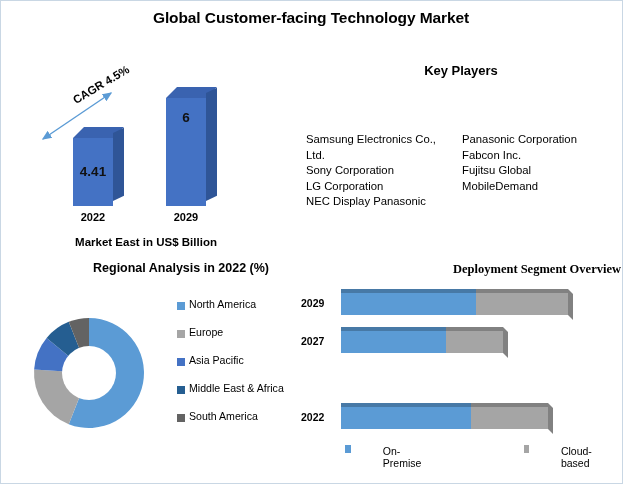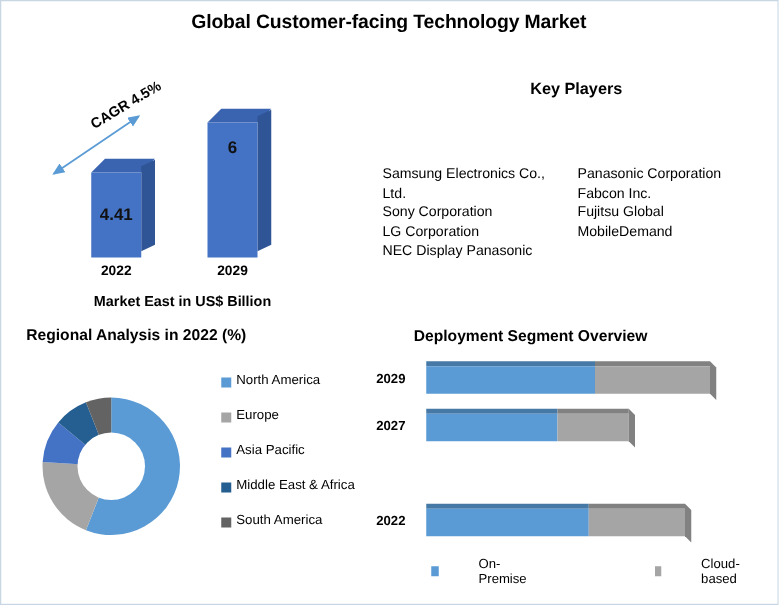--- a/index.html
+++ b/index.html
@@ -125,24 +125,24 @@
     line-height: 15.6px;
   }
   #key-players-cols .kp-col {
     width: 150px;
   }
   .kp-item { white-space: normal; }
 
   
   #regional-title {
     position: absolute;
-    left: 20px;
+    left: 8px;
     top: 260px;
     width: 260px;
-    text-align: left;
+    text-align: right;
     font-size: 12.5px;
     font-weight: bold;
   }
   #donut-wrap {
     position: absolute;
     left: 25px;
     top: 305px;
     width: 130px;
     height: 135px;
   }
@@ -167,23 +167,24 @@
     margin-top: 2px;
     margin-right: 4px;
   }
 
   
   #deploy-title {
     position: absolute;
     left: 330px;
     top: 261px;
     width: 290px;
-    text-align: left;
+    text-align: right;
     font-size: 12.5px;
     font-weight: bold;
+    font-family: Liberation Serif, serif;
   }
   #deploy-chart {
     position: absolute;
     left: 300px;
     top: 288px;
     width: 320px;
     height: 150px;
   }
   .dep-row { position: absolute; height: 30px; }
   .dep-year {
@@ -217,21 +218,21 @@
   #deploy-legend {
     position: absolute;
     left: 300px;
     top: 444px;
     width: 300px;
     display: flex;
     font-size: 10.5px;
   }
   #deploy-legend .dl {
     display: flex;
-    align-items: center;
+    align-items: flex-start;
     gap: 28px;
   }
   #deploy-legend .dl .sw {
     width: 8px; height: 8px; margin-right: 4px;
   }
 </style>
 </head>
 <body>
 
 <div id="page">

